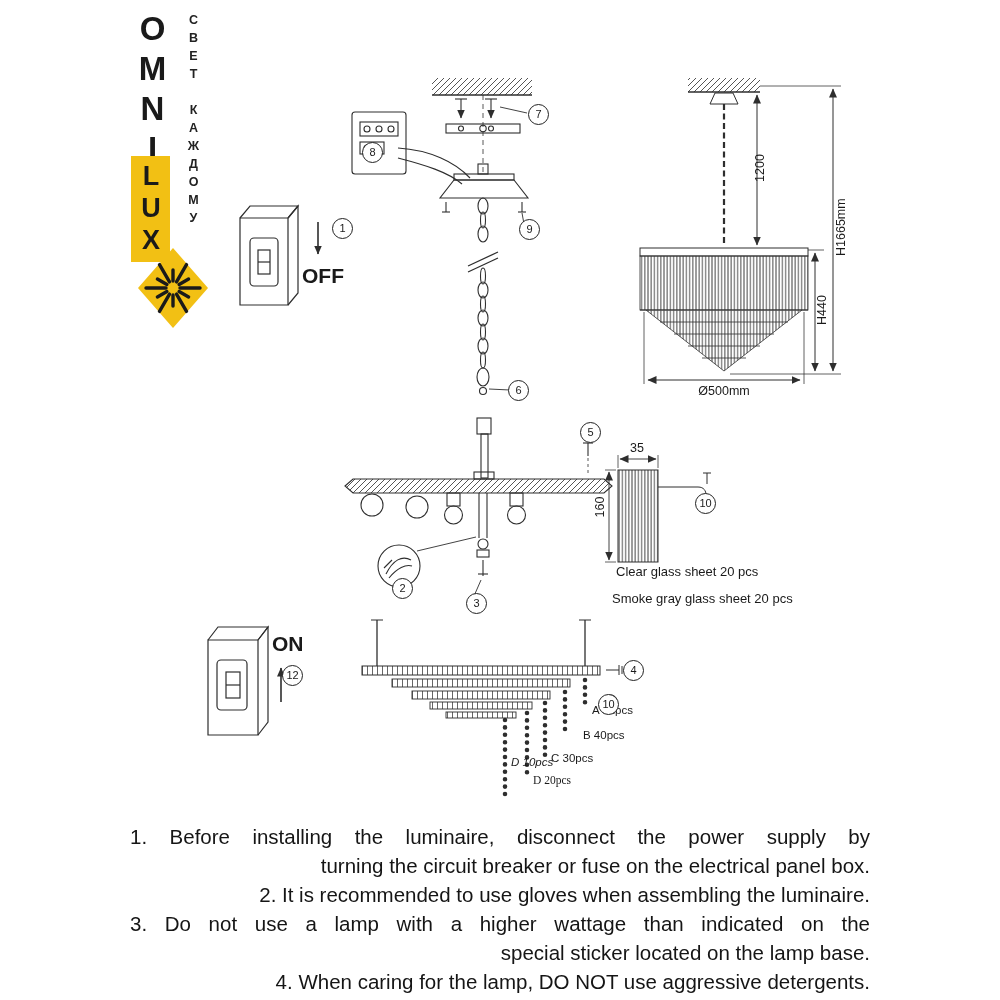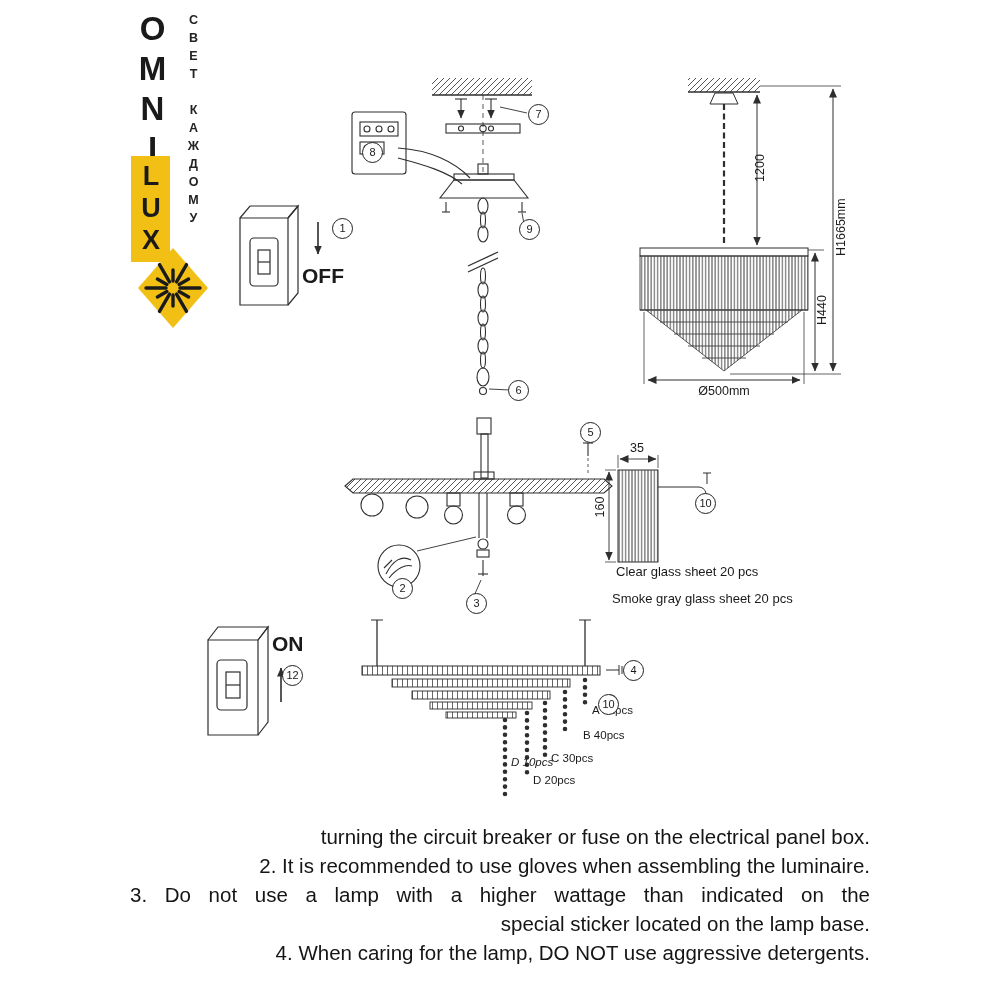--- a/index.html
+++ b/index.html
@@ -256,37 +256,38 @@
   <div class="abs dim" style="left:684px;top:384px;width:80px;text-align:center;">Ø500mm</div>
   <div class="abs dim" style="left:630px;top:441px;">35</div>
   <div class="abs dim rot" style="left:589px;top:500px;width:22px;">160</div>
 
   <div class="abs note" style="left:616px;top:564px;">Clear glass sheet 20 pcs</div>
   <div class="abs note" style="left:612px;top:591px;">Smoke gray glass sheet 20 pcs</div>
 
   <div class="abs bead" style="left:592px;top:704px;">A 52pcs</div>
   <div class="abs bead" style="left:571px;top:729px;padding-left:12px;">B 40pcs</div>
   <div class="abs bead" style="left:551px;top:752px;">C 30pcs</div>
-  <div class="abs bead" style="left:533px;top:774px;">D 20pcs</div>
+  <div class="abs bead" style="left:533px;top:774px;font-family:Liberation Serif, serif;">D 20pcs</div>
   <div class="abs bead" style="left:511px;top:756px;font-style:italic;">D 10pcs</div>
 
   <div class="callout" style="left:332px;top:218px;">1</div>
   <div class="callout" style="left:392px;top:578px;">2</div>
   <div class="callout" style="left:466px;top:593px;">3</div>
   <div class="callout" style="left:623px;top:660px;">4</div>
   <div class="callout" style="left:580px;top:422px;">5</div>
   <div class="callout" style="left:508px;top:380px;">6</div>
   <div class="callout" style="left:528px;top:104px;">7</div>
   <div class="callout" style="left:362px;top:142px;">8</div>
   <div class="callout" style="left:519px;top:219px;">9</div>
   <div class="callout" style="left:598px;top:694px;">10</div>
   <div class="callout" style="left:695px;top:493px;">10</div>
   <div class="callout" style="left:282px;top:665px;">12</div>
 
   <div class="abs instructions" style="left:130px;top:822px;">
+    <p class="just">1. Before installing the luminaire, disconnect the power supply by</p>
     <p>turning the circuit breaker or fuse on the electrical panel box.</p>
     <p>2. It is recommended to use gloves when assembling the luminaire.</p>
     <p class="just">3. Do not use a lamp with a higher wattage than indicated on the</p>
     <p>special sticker located on the lamp base.</p>
     <p>4. When caring for the lamp, DO NOT use aggressive detergents.</p>
   </div>
 
 </div>
 
 </body></html>

